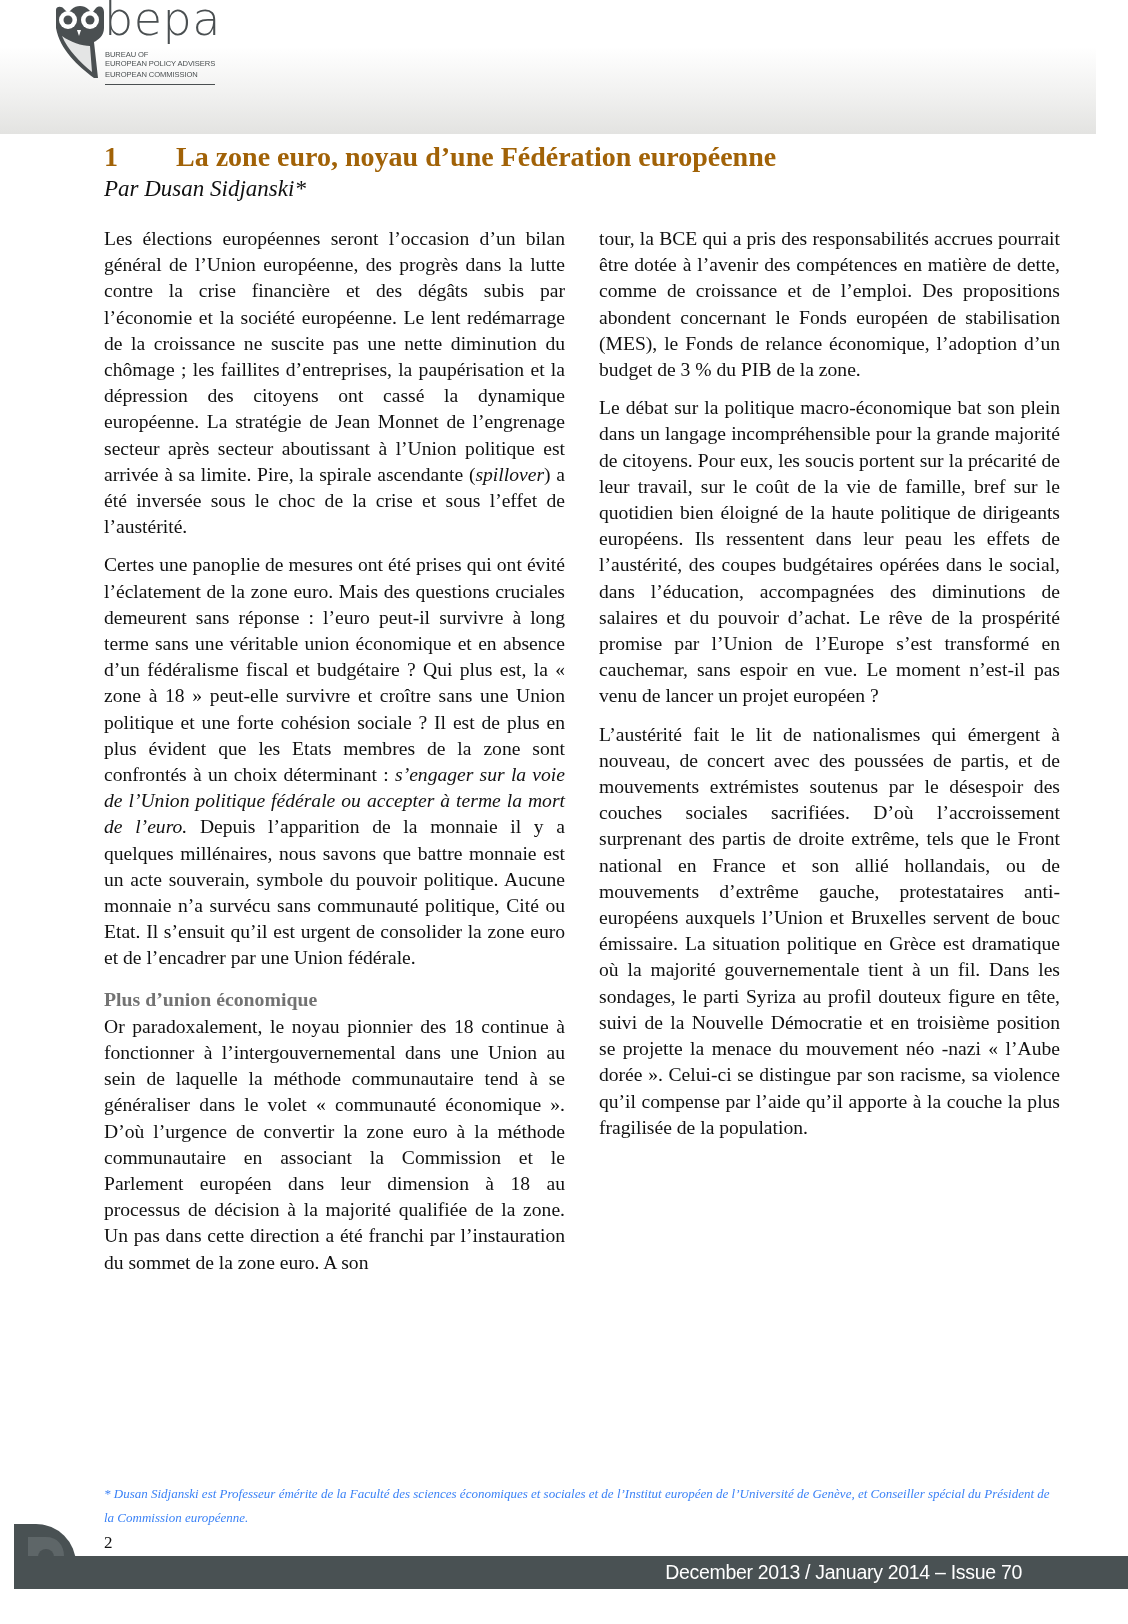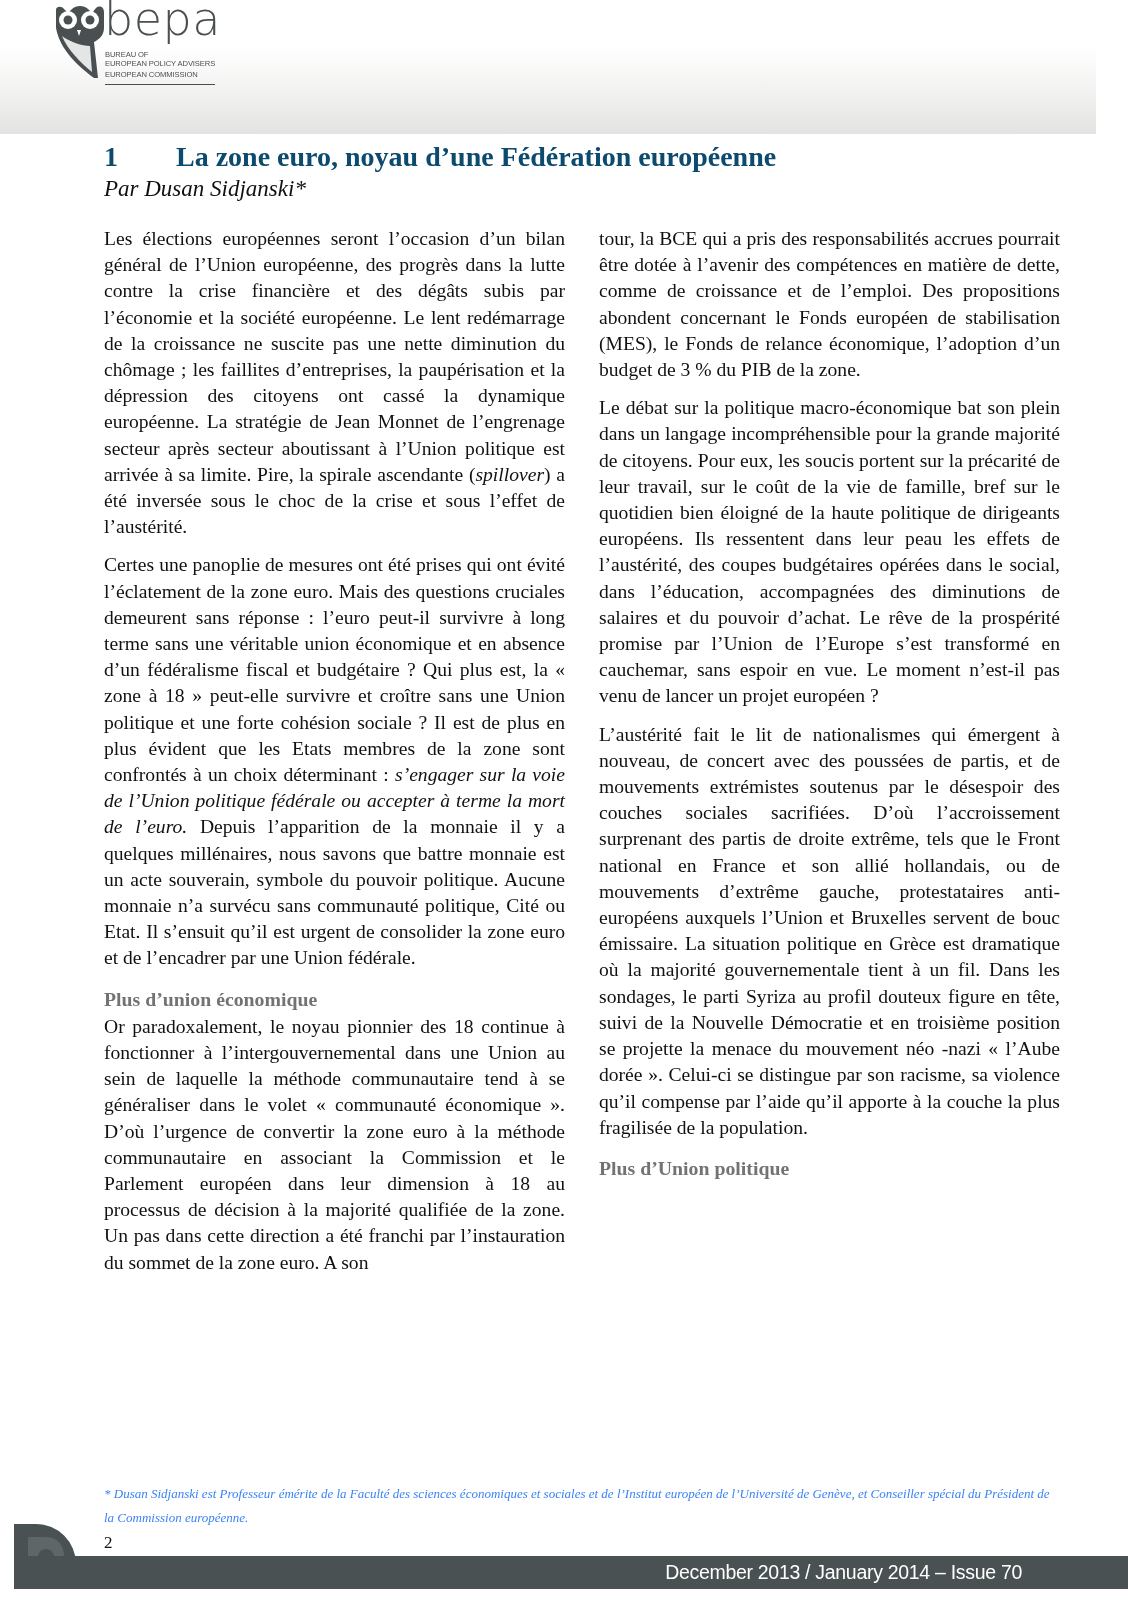--- a/index.html
+++ b/index.html
@@ -28,21 +28,21 @@
   .logo-sub.l2 { top:53px; border-bottom:1px solid #4a4f51; padding-bottom:16px; }
   .logo-sub.l3 { top:64px; }
   .brand-title {
     position:absolute; right:68px; top:50px;
     font-family:"DejaVu Sans", sans-serif; font-weight:300;
     font-size:51px; color:#8b8b80; letter-spacing:0.2px; line-height:60px;
   }
   .article-title {
     position:absolute; left:104px; top:140px;
     font-family:"Liberation Serif", serif; font-weight:bold;
-    font-size:28px; color:#0c4a6e; line-height:34px; white-space:nowrap;
+    font-size:28px; color:#a16207; line-height:34px; white-space:nowrap;
   }
   .article-title .num { display:inline-block; width:72px; }
   .byline {
     position:absolute; left:104px; top:174px;
     font-style:italic; font-size:23px; color:#111; line-height:30px;
   }
   .col {
     position:absolute; top:226px; width:461px;
     font-size:19.6px; line-height:26.2px; text-align:justify;
     hyphens:none;
@@ -111,21 +111,20 @@
   <p><span>Les élections européennes seront l’occasion d’un bilan général de l’Union européenne, des progrès dans la lutte contre la crise financière et des dégâts subis par l’économie et la société européenne. Le lent redémarrage de la croissance ne suscite pas une nette diminution du chômage ; les faillites d’entreprises, la paupérisation et la dépression des citoyens ont cassé la dynamique européenne. La stratégie de Jean Monnet de l’engrenage secteur après secteur aboutissant à l’Union politique est arrivée à sa limite. Pire, la spirale ascendante (</span><i>spillover</i><span>) a été inversée sous le choc de la crise et sous l’effet de l’austérité.</span></p>
   <p><span>Certes une panoplie de mesures ont été prises qui ont évité l’éclatement de la zone euro. Mais des questions cruciales demeurent sans réponse : l’euro peut-il survivre à long terme sans une véritable union économique et en absence d’un fédéralisme fiscal et budgétaire ? Qui plus est, la « zone à 18 » peut-elle survivre et croître sans une Union politique et une forte cohésion sociale ? Il est de plus en plus évident que les Etats membres de la zone sont confrontés à un choix déterminant : </span><i>s’engager sur la voie de l’Union politique fédérale ou accepter à terme la mort de l’euro.</i><span> Depuis l’apparition de la monnaie il y a quelques millénaires, nous savons que battre monnaie est un acte souverain, symbole du pouvoir politique. Aucune monnaie n’a survécu sans communauté politique, Cité ou Etat. Il s’ensuit qu’il est urgent de consolider la zone euro et de l’encadrer par une Union fédérale.</span></p>
   <h3>Plus d’union économique</h3>
   <p>Or paradoxalement, le noyau pionnier des 18 continue à fonctionner à l’intergouvernemental dans une Union au sein de laquelle la méthode communautaire tend à se généraliser dans le volet « communauté économique ». D’où l’urgence de convertir la zone euro à la méthode communautaire en associant la Commission et le Parlement européen dans leur dimension à 18 au processus de décision à la majorité qualifiée de la zone. Un pas dans cette direction a été franchi par l’instauration du sommet de la zone euro. A son</p>
 </div>
 
 <div class="col right">
   <p>tour, la BCE qui a pris des responsabilités accrues pourrait être dotée à l’avenir des compétences en matière de dette, comme de croissance et de l’emploi. Des propositions abondent concernant le Fonds européen de stabilisation (MES), le Fonds de relance économique, l’adoption d’un budget de 3 % du PIB de la zone.</p>
   <p>Le débat sur la politique macro-économique bat son plein dans un langage incompréhensible pour la grande majorité de citoyens. Pour eux, les soucis portent sur la précarité de leur travail, sur le coût de la vie de famille, bref sur le quotidien bien éloigné de la haute politique de dirigeants européens. Ils ressentent dans leur peau les effets de l’austérité, des coupes budgétaires opérées dans le social, dans l’éducation, accompagnées des diminutions de salaires et du pouvoir d’achat. Le rêve de la prospérité promise par l’Union de l’Europe s’est transformé en cauchemar, sans espoir en vue. Le moment n’est-il pas venu de lancer un projet européen ?</p>
   <p>L’austérité fait le lit de nationalismes qui émergent à nouveau, de concert avec des poussées de partis, et de mouvements extrémistes soutenus par le désespoir des couches sociales sacrifiées. D’où l’accroissement surprenant des partis de droite extrême, tels que le Front national en France et son allié hollandais, ou de mouvements d’extrême gauche, protestataires anti-européens auxquels l’Union et Bruxelles servent de bouc émissaire. La situation politique en Grèce est dramatique où la majorité gouvernementale tient à un fil. Dans les sondages, le parti Syriza au profil douteux figure en tête, suivi de la Nouvelle Démocratie et en troisième position se projette la menace du mouvement néo -nazi « l’Aube dorée ». Celui-ci se distingue par son racisme, sa violence qu’il compense par l’aide qu’il apporte à la couche la plus fragilisée de la population.</p>
-  <h3>Plus d’Union politique</h3>
 </div>
 
 <div class="footnote">* Dusan Sidjanski est Professeur émérite de la Faculté des sciences économiques et sociales et de l’Institut européen de l’Université de Genève, et Conseiller spécial du Président de la Commission européenne.</div>
 
 <div class="footer-tab"></div>
 <svg class="footer-tab-mark" viewBox="0 0 42 42">
   <path d="M4,2 L22,2 C33,2 40,10 40,21 C40,32 32,40 21,40 C10,40 4,32 4,22 Z" fill="#5e6668"></path>
   <circle cx="22" cy="22" r="8" fill="#495153"></circle>
 </svg>
 <div class="footer-bar"></div>

